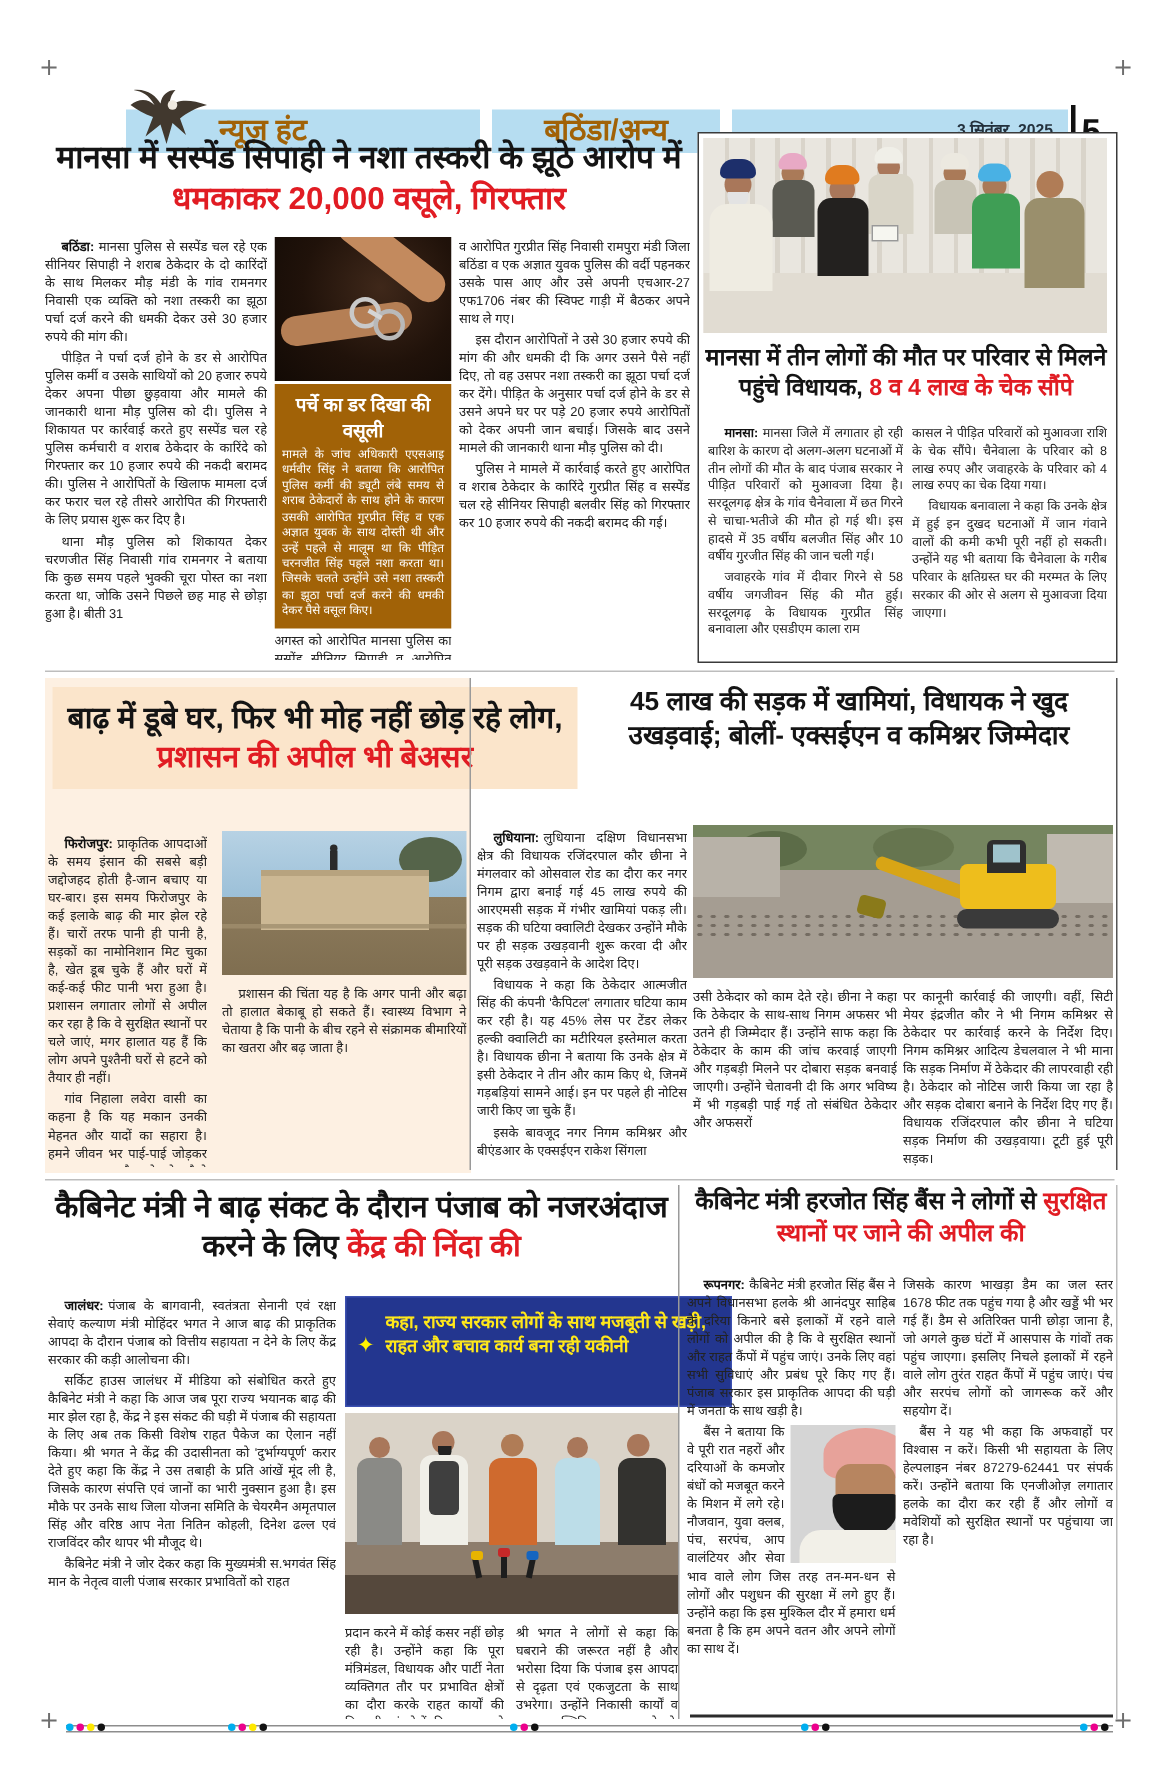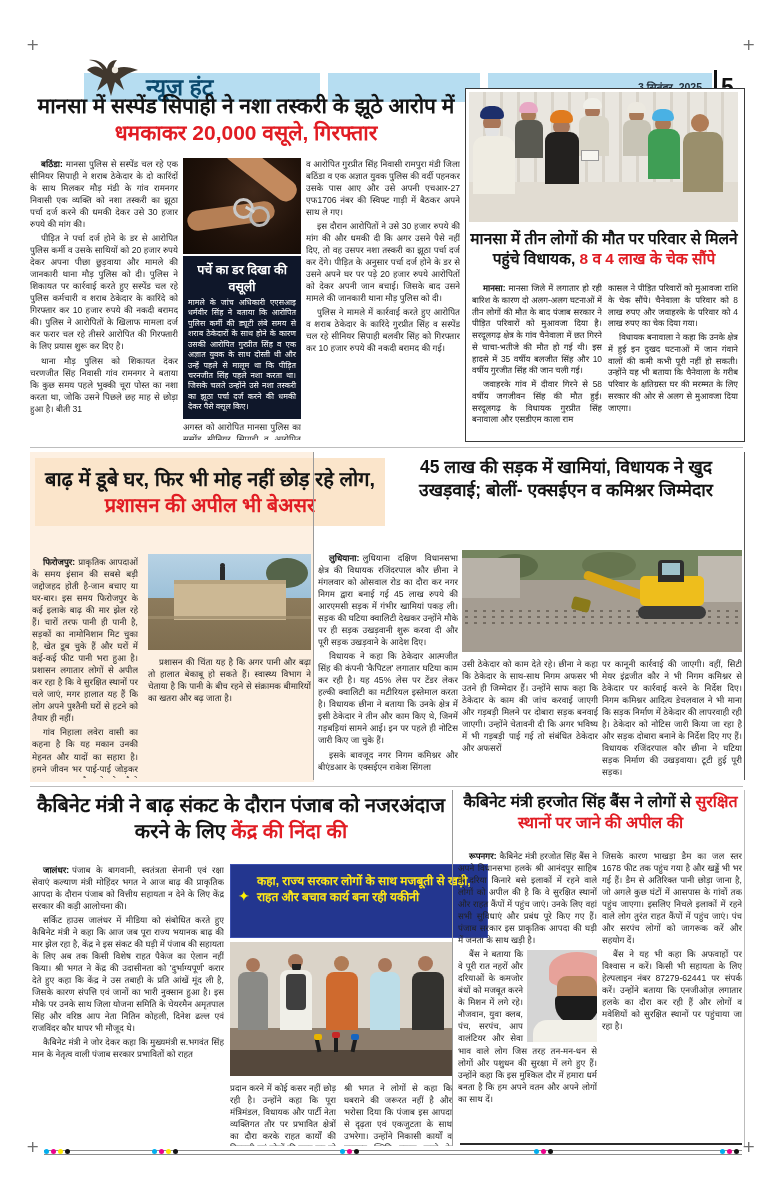--- a/index.html
+++ b/index.html
@@ -2,36 +2,36 @@
 <html><head>
 <meta charset="utf-8">
 <style>
   html,body{margin:0;padding:0;background:#fff;}
   .page{position:relative;width:768px;height:1187px;background:#ffffff;
         font-family:"Liberation Sans","DejaVu Sans",sans-serif;overflow:hidden;color:#1c1c1c;}
   .abs{position:absolute;}
   .cross{position:absolute;font-size:16px;color:#6e6e6e;line-height:10px;font-family:"DejaVu Sans",sans-serif;}
   
   .hblock{position:absolute;top:73px;height:29px;background:#b6ddf1;}
-  .mast-title{position:absolute;font-weight:700;color:#0c4a6e;font-size:23px;line-height:29px;}
+  .mast-title{position:absolute;font-weight:700;color:#a16207;font-size:20px;line-height:29px;}
   .mast-date{position:absolute;font-weight:700;color:#23313d;font-size:10.5px;line-height:29px;text-align:right;}
   .pageno-bar{position:absolute;background:#111;}
   .pageno{position:absolute;font-weight:700;font-size:23px;color:#111;}
   
   .headline{position:absolute;font-weight:700;text-align:center;color:#141414;line-height:1.3;}
   .red{color:#e11c23;}
   
   .bodycol{position:absolute;font-size:8.6px;line-height:1.4;text-align:justify;color:#222;overflow:hidden;}
   .bodycol p{margin:0 0 2px 0;text-indent:11px;}
   .dl{font-weight:700;color:#111;margin-right:3px;}
   
   .photo{position:absolute;overflow:hidden;}
   .pp{position:absolute;}
   
-  .bluebox{background:#0f172a;color:#fff;padding:5px 5px 6px 5px;}
+  .bluebox{background:#a16207;color:#fff;padding:5px 5px 6px 5px;}
   .bluebox .bt{font-weight:700;font-size:12.5px;text-align:center;color:#ffffff;margin:0 0 3px 0;}
   .bluebox .bx{font-size:7.9px;line-height:1.32;text-align:justify;margin:0;}
   
   .peachbody{background:#fdf0e2;}
   .peachhead{background:#fbe5cb;}
   
   .ybox{position:absolute;background:#23368f;border:1px solid #3c50b0;color:#ffe81a;
         font-weight:700;font-size:12px;line-height:1.35;padding:8px 8px 8px 26px;text-align:left;}
   .ybox .star{position:absolute;left:7px;top:22px;color:#fff200;font-size:14px;}
   
@@ -57,20 +57,21 @@
   <div class="hblock" style="left:84px;width:236px"></div>
   <div class="hblock" style="left:328px;width:152px"></div>
   <div class="hblock" style="left:488px;width:224px"></div>
   <div class="abs" style="left:86px;top:56px;width:54px;height:46px">
     <svg width="54" height="46" viewBox="0 0 54 42">
       <path d="M1 12 C7 7 13 8 17 12 C13 5 9 3 3 2 C12 1 18 6 21 11 C22 5 26 2 31 2 C28 5 27 9 27 13 C32 8 41 8 52 12 C44 14 39 17 34 21 L38 32 L29 24 L25 38 L21 25 L11 33 L16 20 C10 18 5 15 1 12 Z" fill="#41382e"></path>
       <circle cx="29" cy="12" r="3.2" fill="#efe9df"></circle>
     </svg>
   </div>
   <div class="mast-title" style="left:146px;top:73px">न्यूज़ हंट</div>
+  <div class="mast-title" style="left:328px;top:73px;width:152px;text-align:center">बठिंडा/अन्य</div>
   <div class="mast-date" style="left:488px;top:73px;width:214px">3 सितंबर, 2025</div>
   <div class="pageno-bar" style="left:714px;top:70px;width:2.5px;height:34px"></div>
   <div class="pageno" style="left:721px;top:74px">5</div>
 
   <div class="headline" style="left:30px;top:92px;width:432px;font-size:21px">
     <span>मानसा में सस्पेंड सिपाही ने नशा तस्करी के झूठे आरोप में</span>
     <span class="red">धमकाकर 20,000 वसूले, गिरफ्तार</span>
   </div>
 
   <div class="bodycol" style="left:30px;top:158px;width:148px;height:280px">

